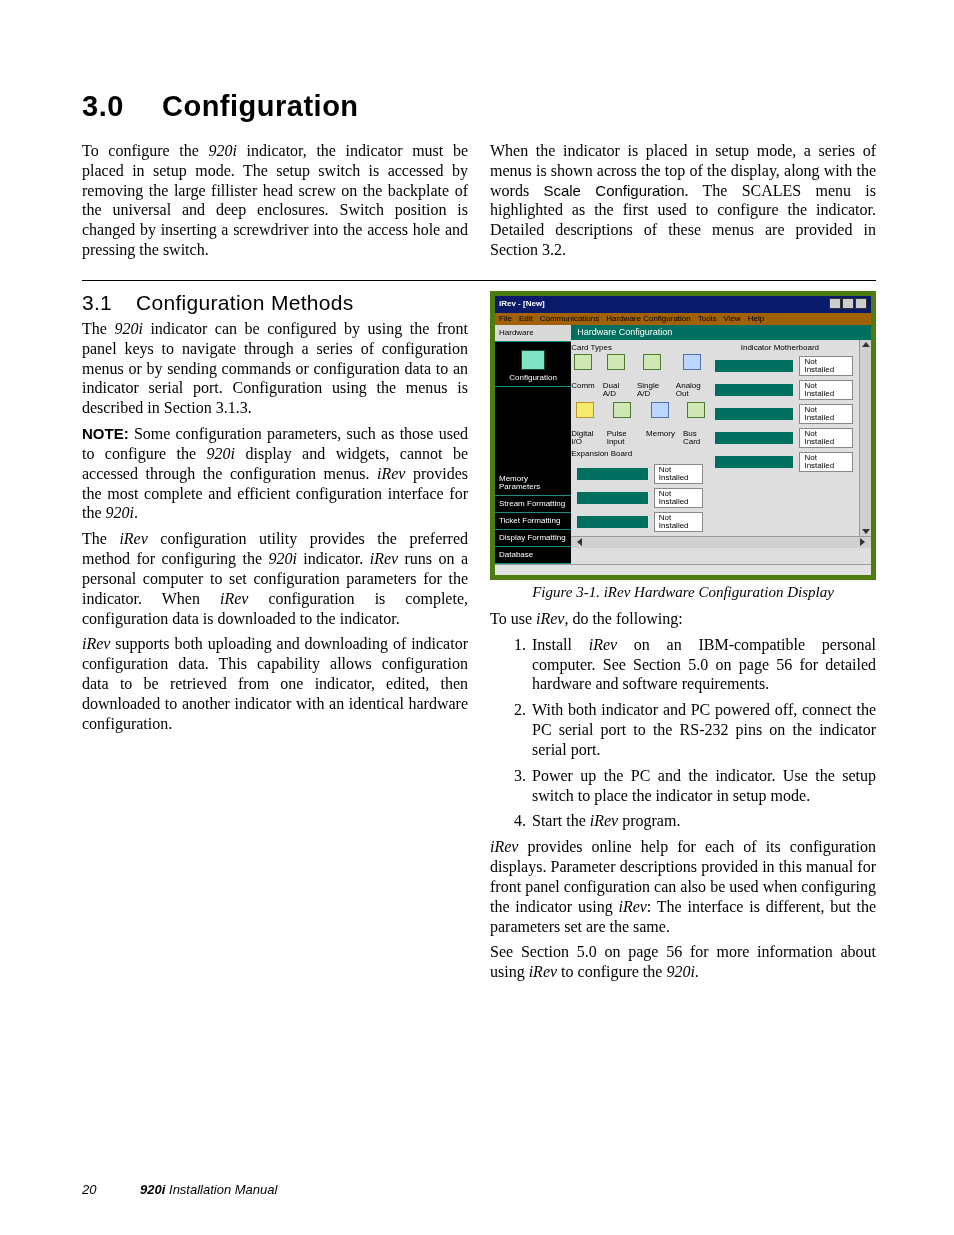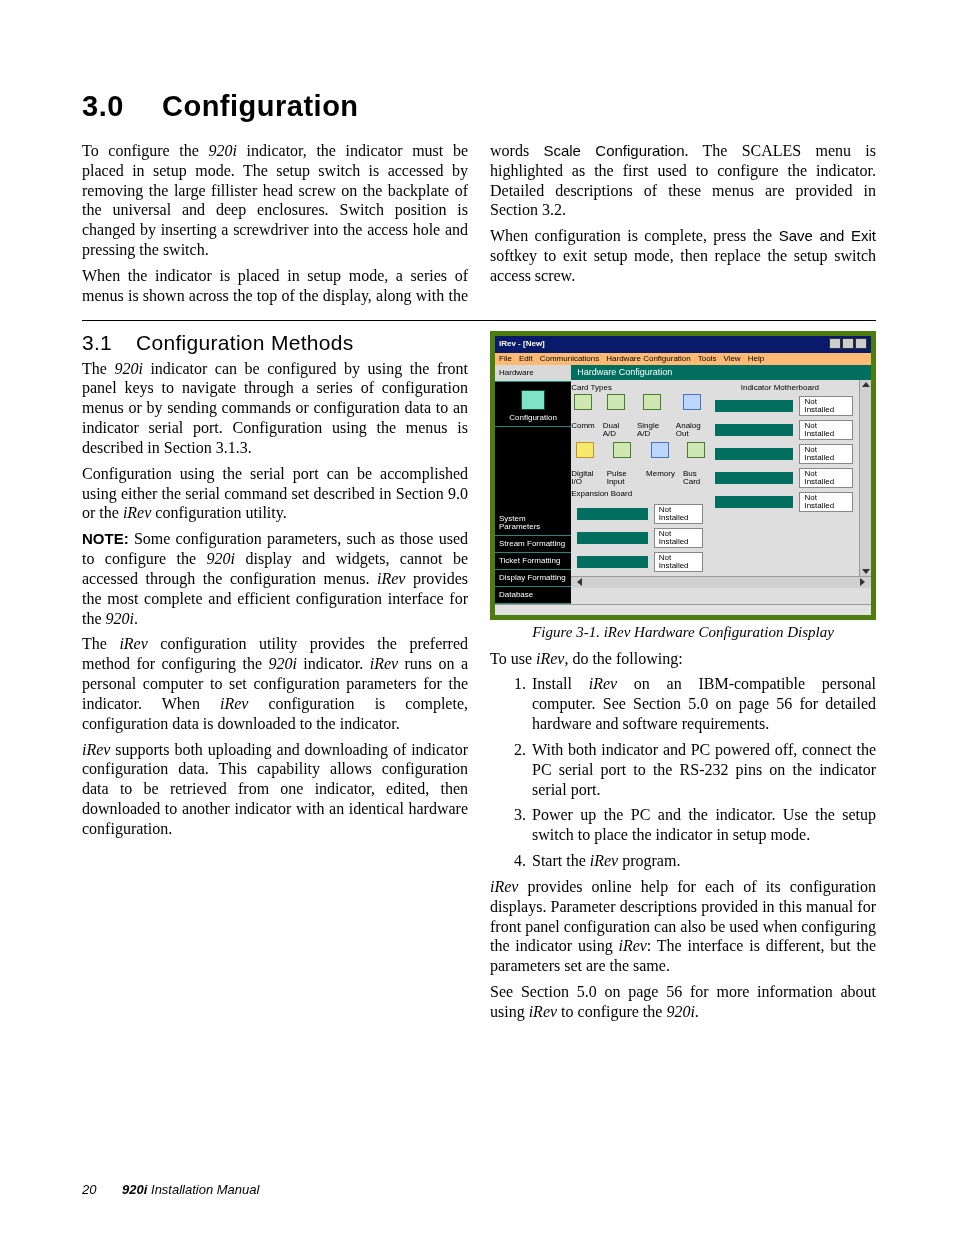--- a/index.html
+++ b/index.html
@@ -61,21 +61,21 @@
   }
   .fig .titlebar {
     background: #0a1a6b; color: #fff; padding: 2px 4px;
     display: flex; justify-content: space-between; align-items: center;
     font-weight: 700;
   }
   .fig .winbtns span {
     display: inline-block; width: 10px; height: 9px;
     background: #ccc; border: 1px solid #333; margin-left: 1px;
   }
-  .fig .menubar { background: #fdba74; padding: 2px 4px; color: #000; }
+  .fig .menubar { background: #a16207; padding: 2px 4px; color: #000; }
   .fig .menubar span { margin-right: 7px; }
   .fig .toolbar { background: #e2e2e2; padding: 3px 4px; display: flex; gap: 3px; align-items: center; }
   .fig .tbtn { width: 12px; height: 12px; background: #fff3c1; border: 1px solid #999; }
   .fig .body { display: flex; }
   .fig .side { width: 90px; background: #000000; color: #fff; }
   .fig .side .sitem { padding: 4px 4px; border-bottom: 1px solid #1a8d7c; }
   .fig .side .sitem.hw { background: #d9d9d9; color: #000; }
   .fig .side .sitem.spacer { height: 76px; border-bottom: none; }
   .fig .main { flex: 1; background: #dedede; }
   .fig .mainTitle { background: #006f5f; color: #fff; padding: 3px 6px; font-size: 9px; }
@@ -102,47 +102,45 @@
   .fig .arrow.l{border-top:4px solid transparent;border-bottom:4px solid transparent;border-right:5px solid #333;}
   .fig .arrow.r{border-top:4px solid transparent;border-bottom:4px solid transparent;border-left:5px solid #333;}
 
   ol.steps { margin: 4px 0 6px 16px; padding-left: 24px; }
   ol.steps li { text-align: justify; margin-bottom: 6px; line-height:1.24; padding-left: 2px;}
 
   .footer {
     position: absolute; left: 82px; bottom: 38px;
     font-family: Arial, Helvetica, sans-serif; font-size: 13px;
   }
-  .footer .pn { font-style: italic; margin-right: 22px; }
+  .footer .pn { font-style: italic; margin-right: 40px; }
   .footer .model { font-style: italic; font-weight: 700; }
 </style>
 </head>
 <body>
 
 <div class="title">
   <span class="num">3.0</span><span>Configuration</span>
 </div>
 
 <div class="intro-cols">
   <p><span>To configure the </span><span class="ital">920i</span><span> indicator, the indicator must be placed in setup mode. The setup switch is accessed by removing the large fillister head screw on the backplate of the universal and deep enclosures. Switch position is changed by inserting a screwdriver into the access hole and pressing the switch.</span></p>
   <p><span>When the indicator is placed in setup mode, a series of menus is shown across the top of the display, along with the words </span><span class="sans">Scale Configuration</span><span>. The SCALES menu is highlighted as the first used to configure the indicator. Detailed descriptions of these menus are provided in Section 3.2.</span></p>
-  <p><span>When configuration is complete, press the </span><span class="sans">Save and Exit</span><span> softkey to exit setup mode, then replace the setup switch access screw.</span></p>
 </div>
 
 <hr class="rule">
 
 <div class="section-cols">
 
   <div class="subhead">
     <span class="num">3.1</span><span>Configuration Methods</span>
   </div>
 
   <p><span>The </span><span class="ital">920i</span><span> indicator can be configured by using the front panel keys to navigate through a series of configuration menus or by sending commands or configuration data to an indicator serial port. Configuration using the menus is described in Section 3.1.3.</span></p>
 
-  <p><span>Configuration using the serial port can be accomplished using either the serial command set described in Section 9.0 or the </span><span class="ital">iRev</span><span> configuration utility.</span></p>
 
   <p><span class="noteLabel">NOTE:</span><span> Some configuration parameters, such as those used to configure the </span><span class="ital">920i</span><span> display and widgets, cannot be accessed through the configuration menus. </span><span class="ital">iRev</span><span> provides the most complete and efficient configuration interface for the </span><span class="ital">920i</span><span>.</span></p>
 
 
   <p><span>The </span><span class="ital">iRev</span><span> configuration utility provides the preferred method for configuring the </span><span class="ital">920i</span><span> indicator. </span><span class="ital">iRev</span><span> runs on a personal computer to set configuration parameters for the indicator. When </span><span class="ital">iRev</span><span> configuration is complete, configuration data is downloaded to the indicator.</span></p>
 
   <p><span class="ital">iRev</span><span> supports both uploading and downloading of indicator configuration data. This capability allows configuration data to be retrieved from one indicator, edited, then downloaded to another indicator with an identical hardware configuration.</span></p>
 
   <div class="fig-wrap avoid-break">
     <div class="fig">
@@ -156,21 +154,21 @@
         <span>File</span><span>Edit</span><span>Communications</span><span>Hardware Configuration</span><span>Tools</span><span>View</span><span>Help</span>
       </div>
       <div class="body">
         <div class="side">
           <div class="sitem hw">Hardware</div>
           <div class="sitem" style="text-align:center;padding-top:8px">
             <div style="width:22px;height:18px;margin:0 auto 4px;background:#7fe3c5;border:1px solid #0c4b3e"></div>
             <span>Configuration</span>
           </div>
           <div class="sitem spacer"></div>
-          <div class="sitem">System Parameters</div>
+          <div class="sitem">Memory Parameters</div>
           <div class="sitem">Stream Formatting</div>
           <div class="sitem">Ticket Formatting</div>
           <div class="sitem">Display Formatting</div>
           <div class="sitem">Database</div>
         </div>
         <div class="main leftblock">
           <div class="mainTitle">Hardware Configuration</div>
           <div class="slotsArea">
             <div class="slotsLeft">
               <div class="cards">

